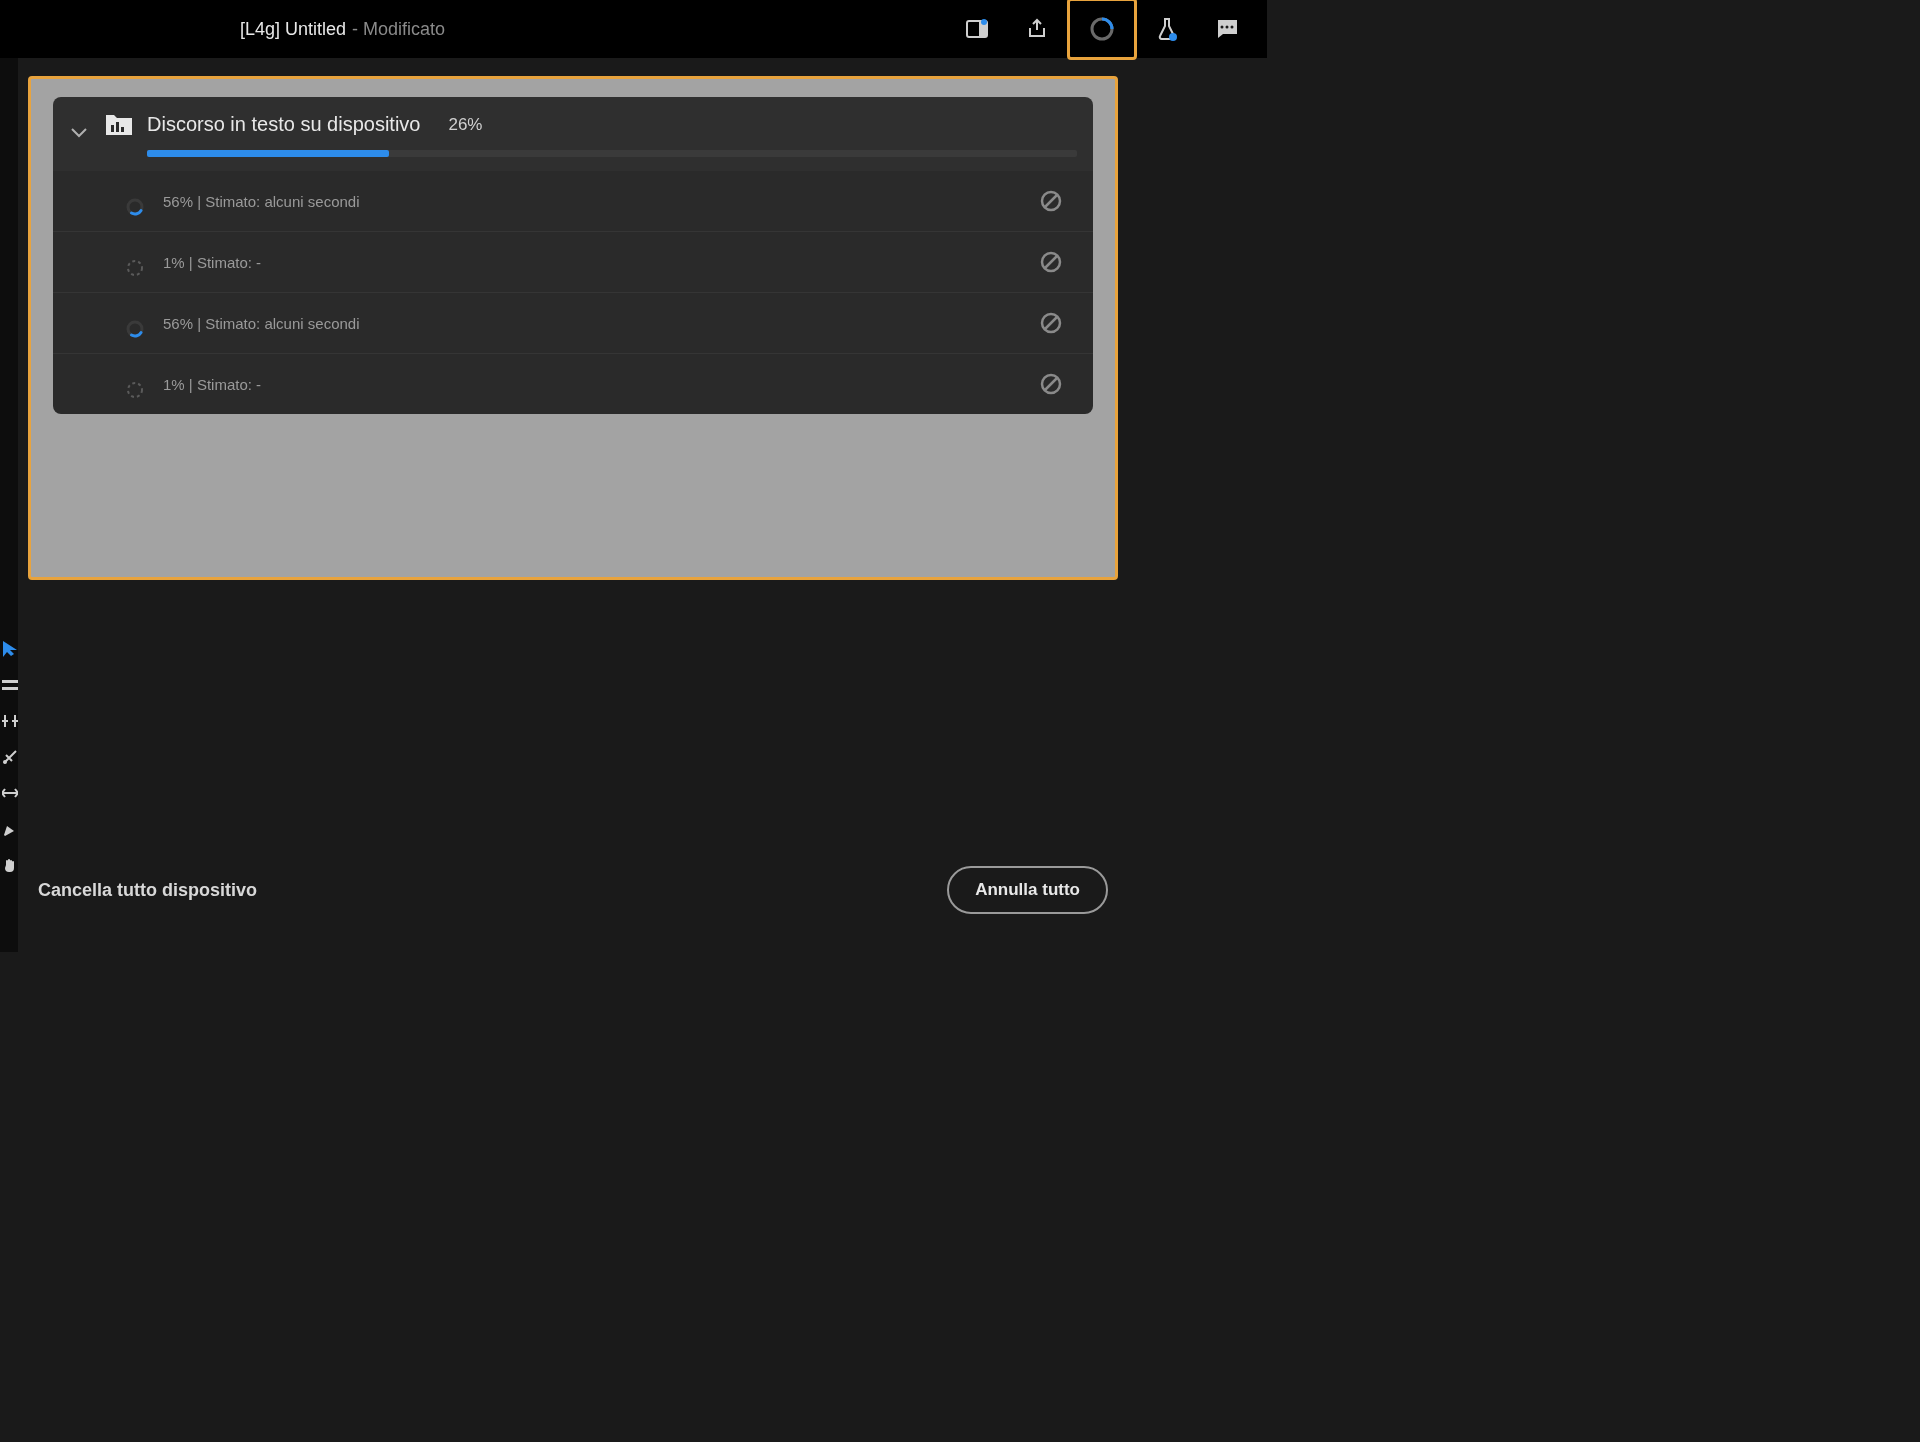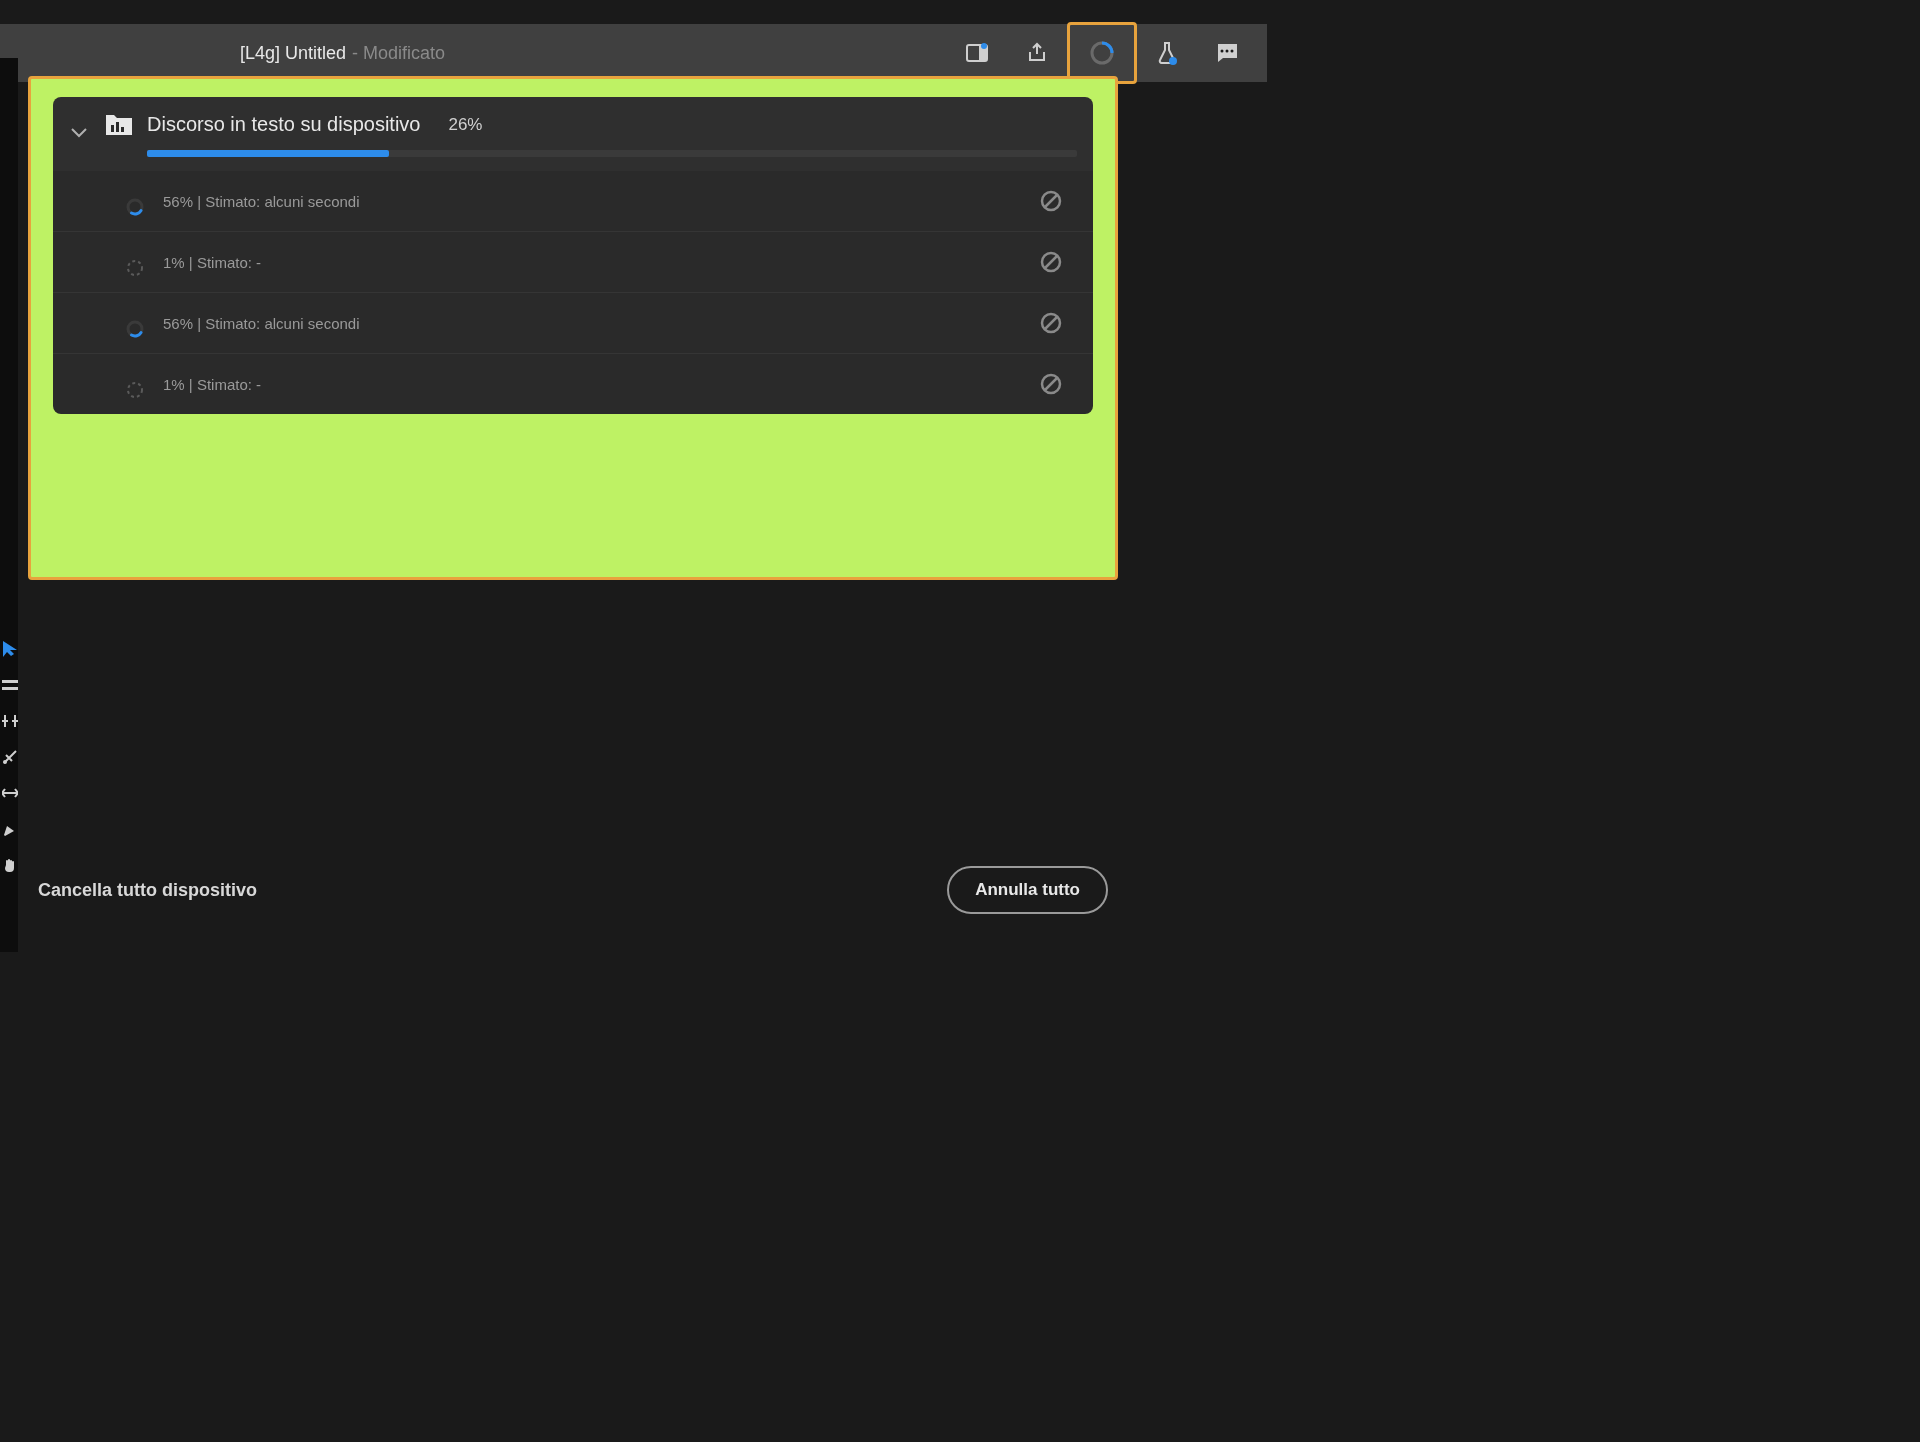--- a/index.html
+++ b/index.html
@@ -7,26 +7,25 @@
     font-family: -apple-system, BlinkMacSystemFont, 'Segoe UI', sans-serif;
     background: #1a1a1a;
     color: #e0e0e0;
     width: 1267px;
     height: 952px;
     overflow: hidden;
     position: relative;
   }
   .topbar {
     height: 58px;
-    background: #404040;
+    background: #000000;
     display: flex;
     align-items: center;
     padding: 0 28px;
     position: relative;
-    margin-top: 24px;
   }
   .title-area {
     position: absolute;
     left: 240px;
     display: flex;
     align-items: center;
     font-size: 18px;
   }
   .title-main { color: #e8e8e8; }
   .title-mod { color: #8a8a8a; margin-left: 6px; }
@@ -83,21 +82,21 @@
     font-size: 16px;
   }
   .panel-wrap {
     position: absolute;
     left: 28px;
     top: 76px;
     width: 1090px;
     height: 504px;
     border: 3px solid #e8a33d;
     border-radius: 4px;
-    background: #bef264;
+    background: #a3a3a3;
     display: flex;
     flex-direction: column;
   }
   .panel-header {
     background: #2f2f2f;
     border-radius: 8px 8px 0 0;
     margin: 18px 22px 0 22px;
     padding: 16px 30px 14px 18px;
     display: flex;
     align-items: flex-start;

